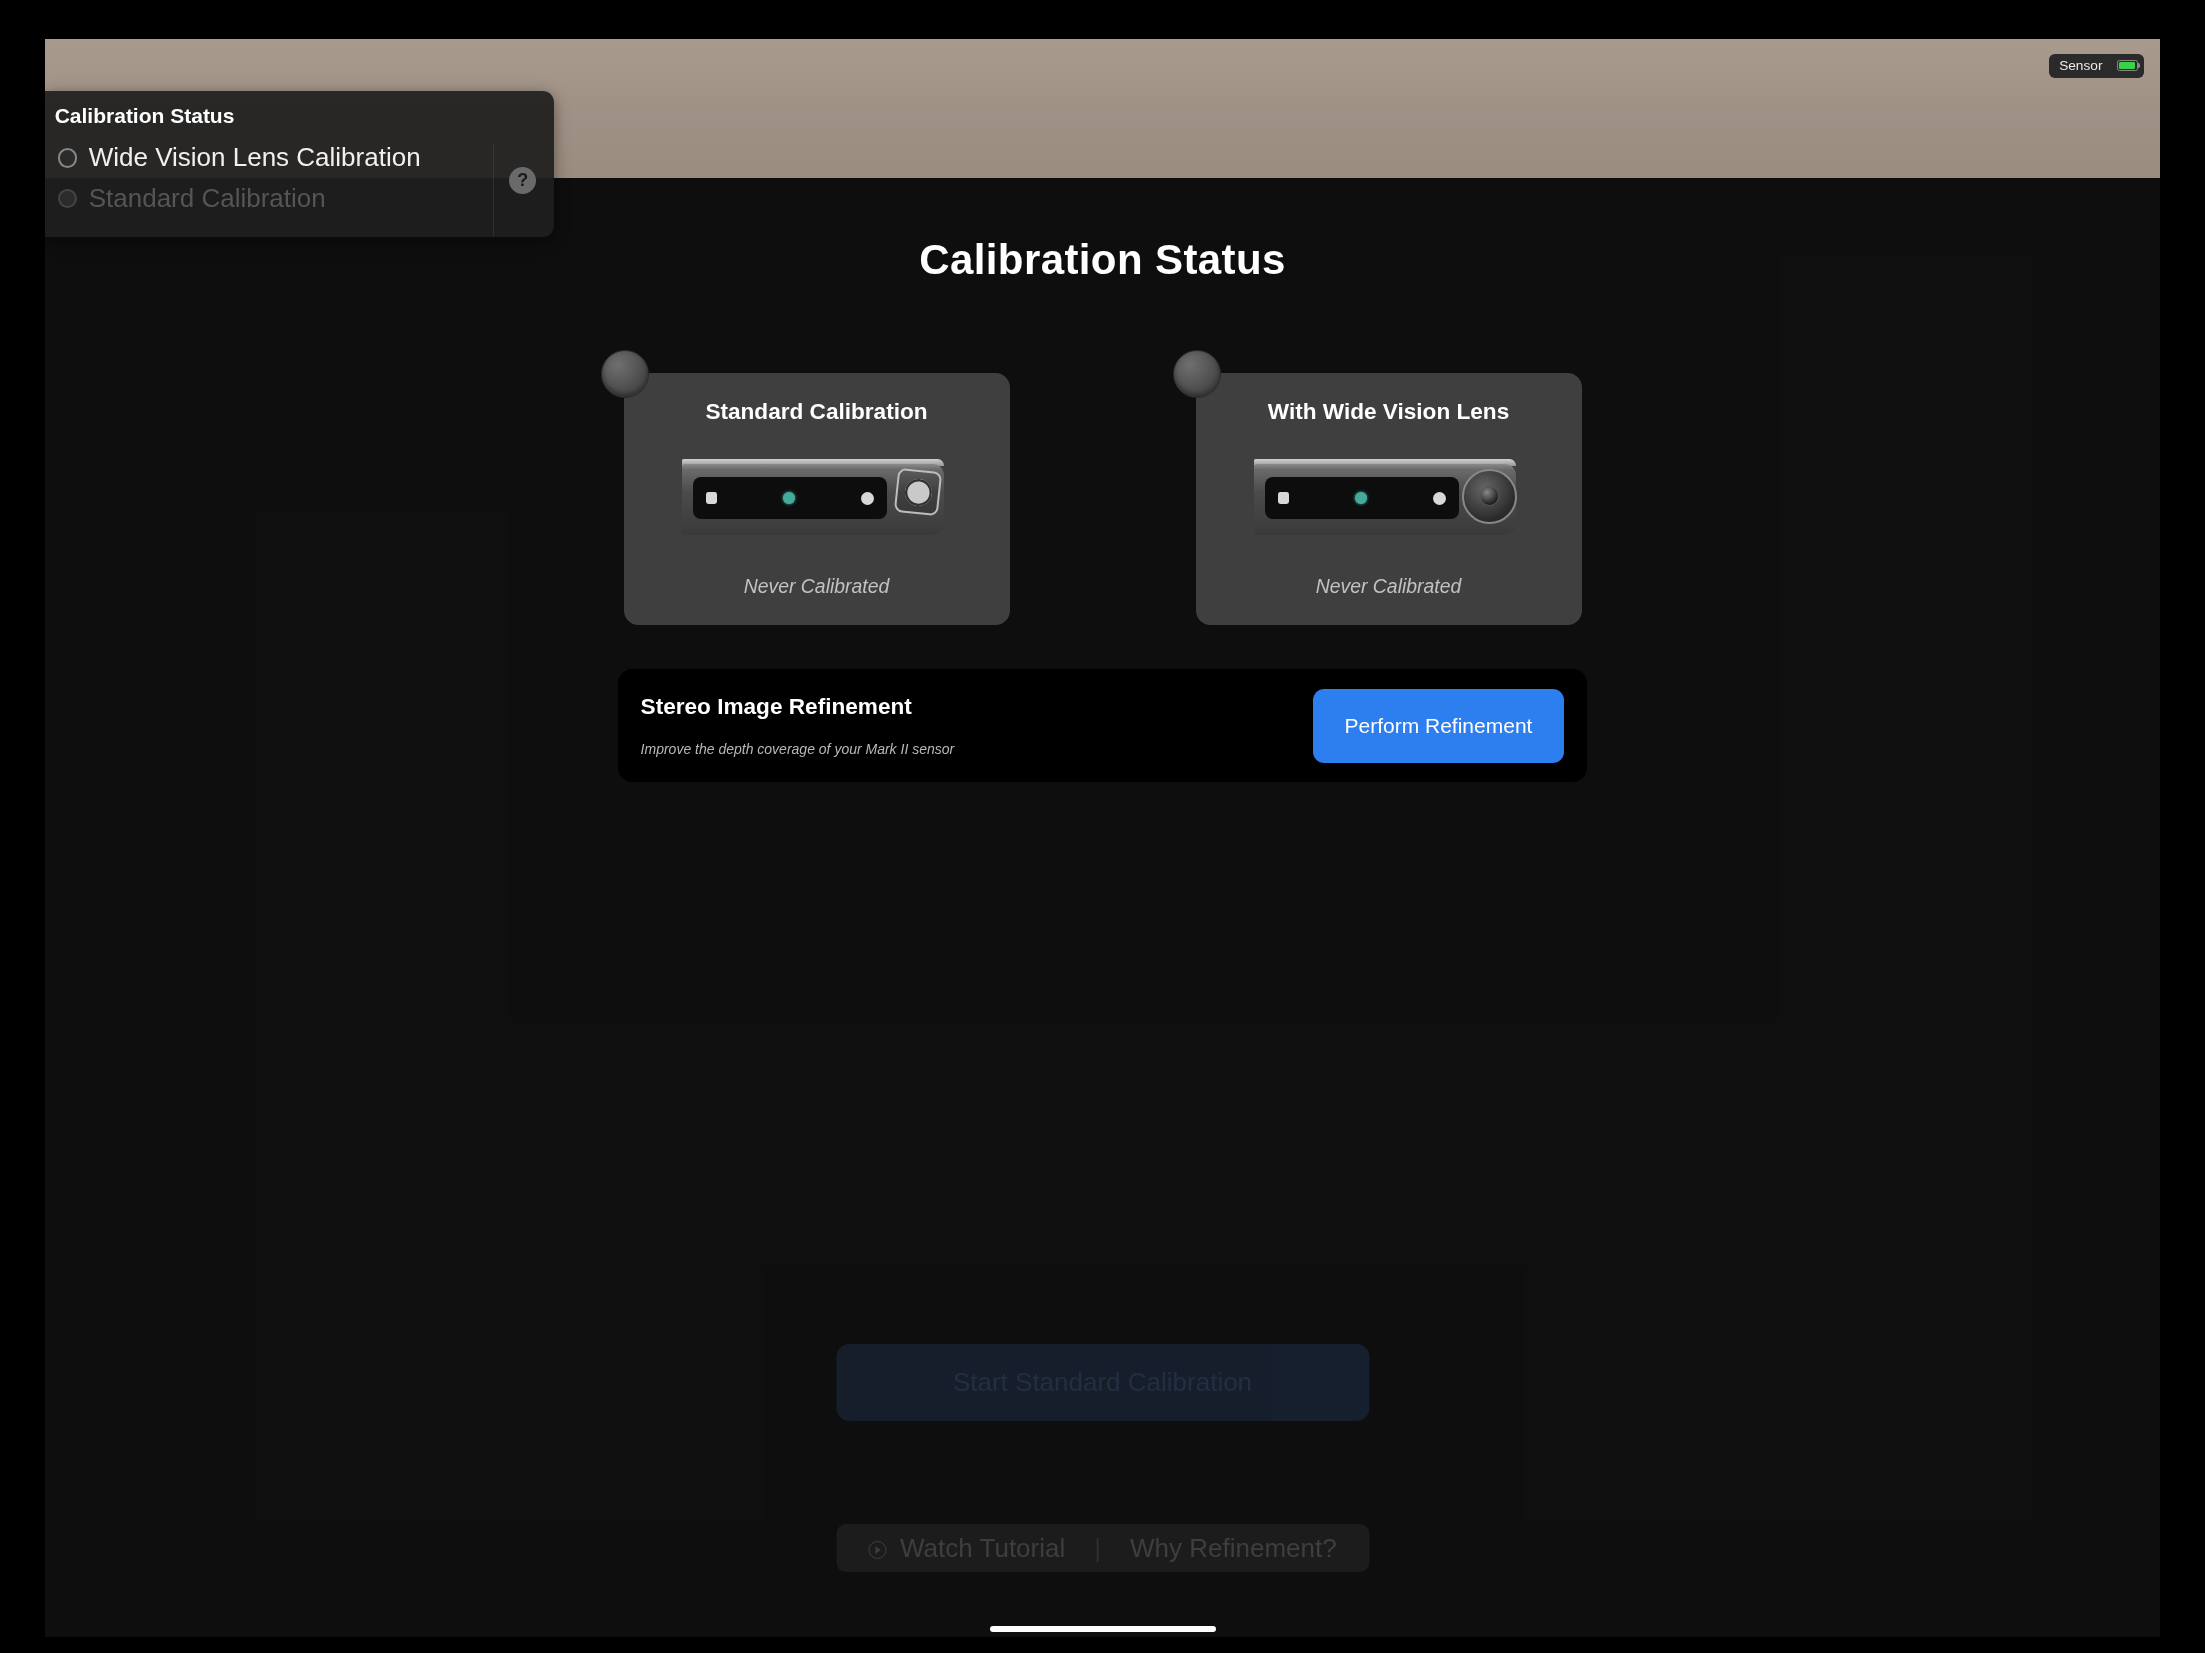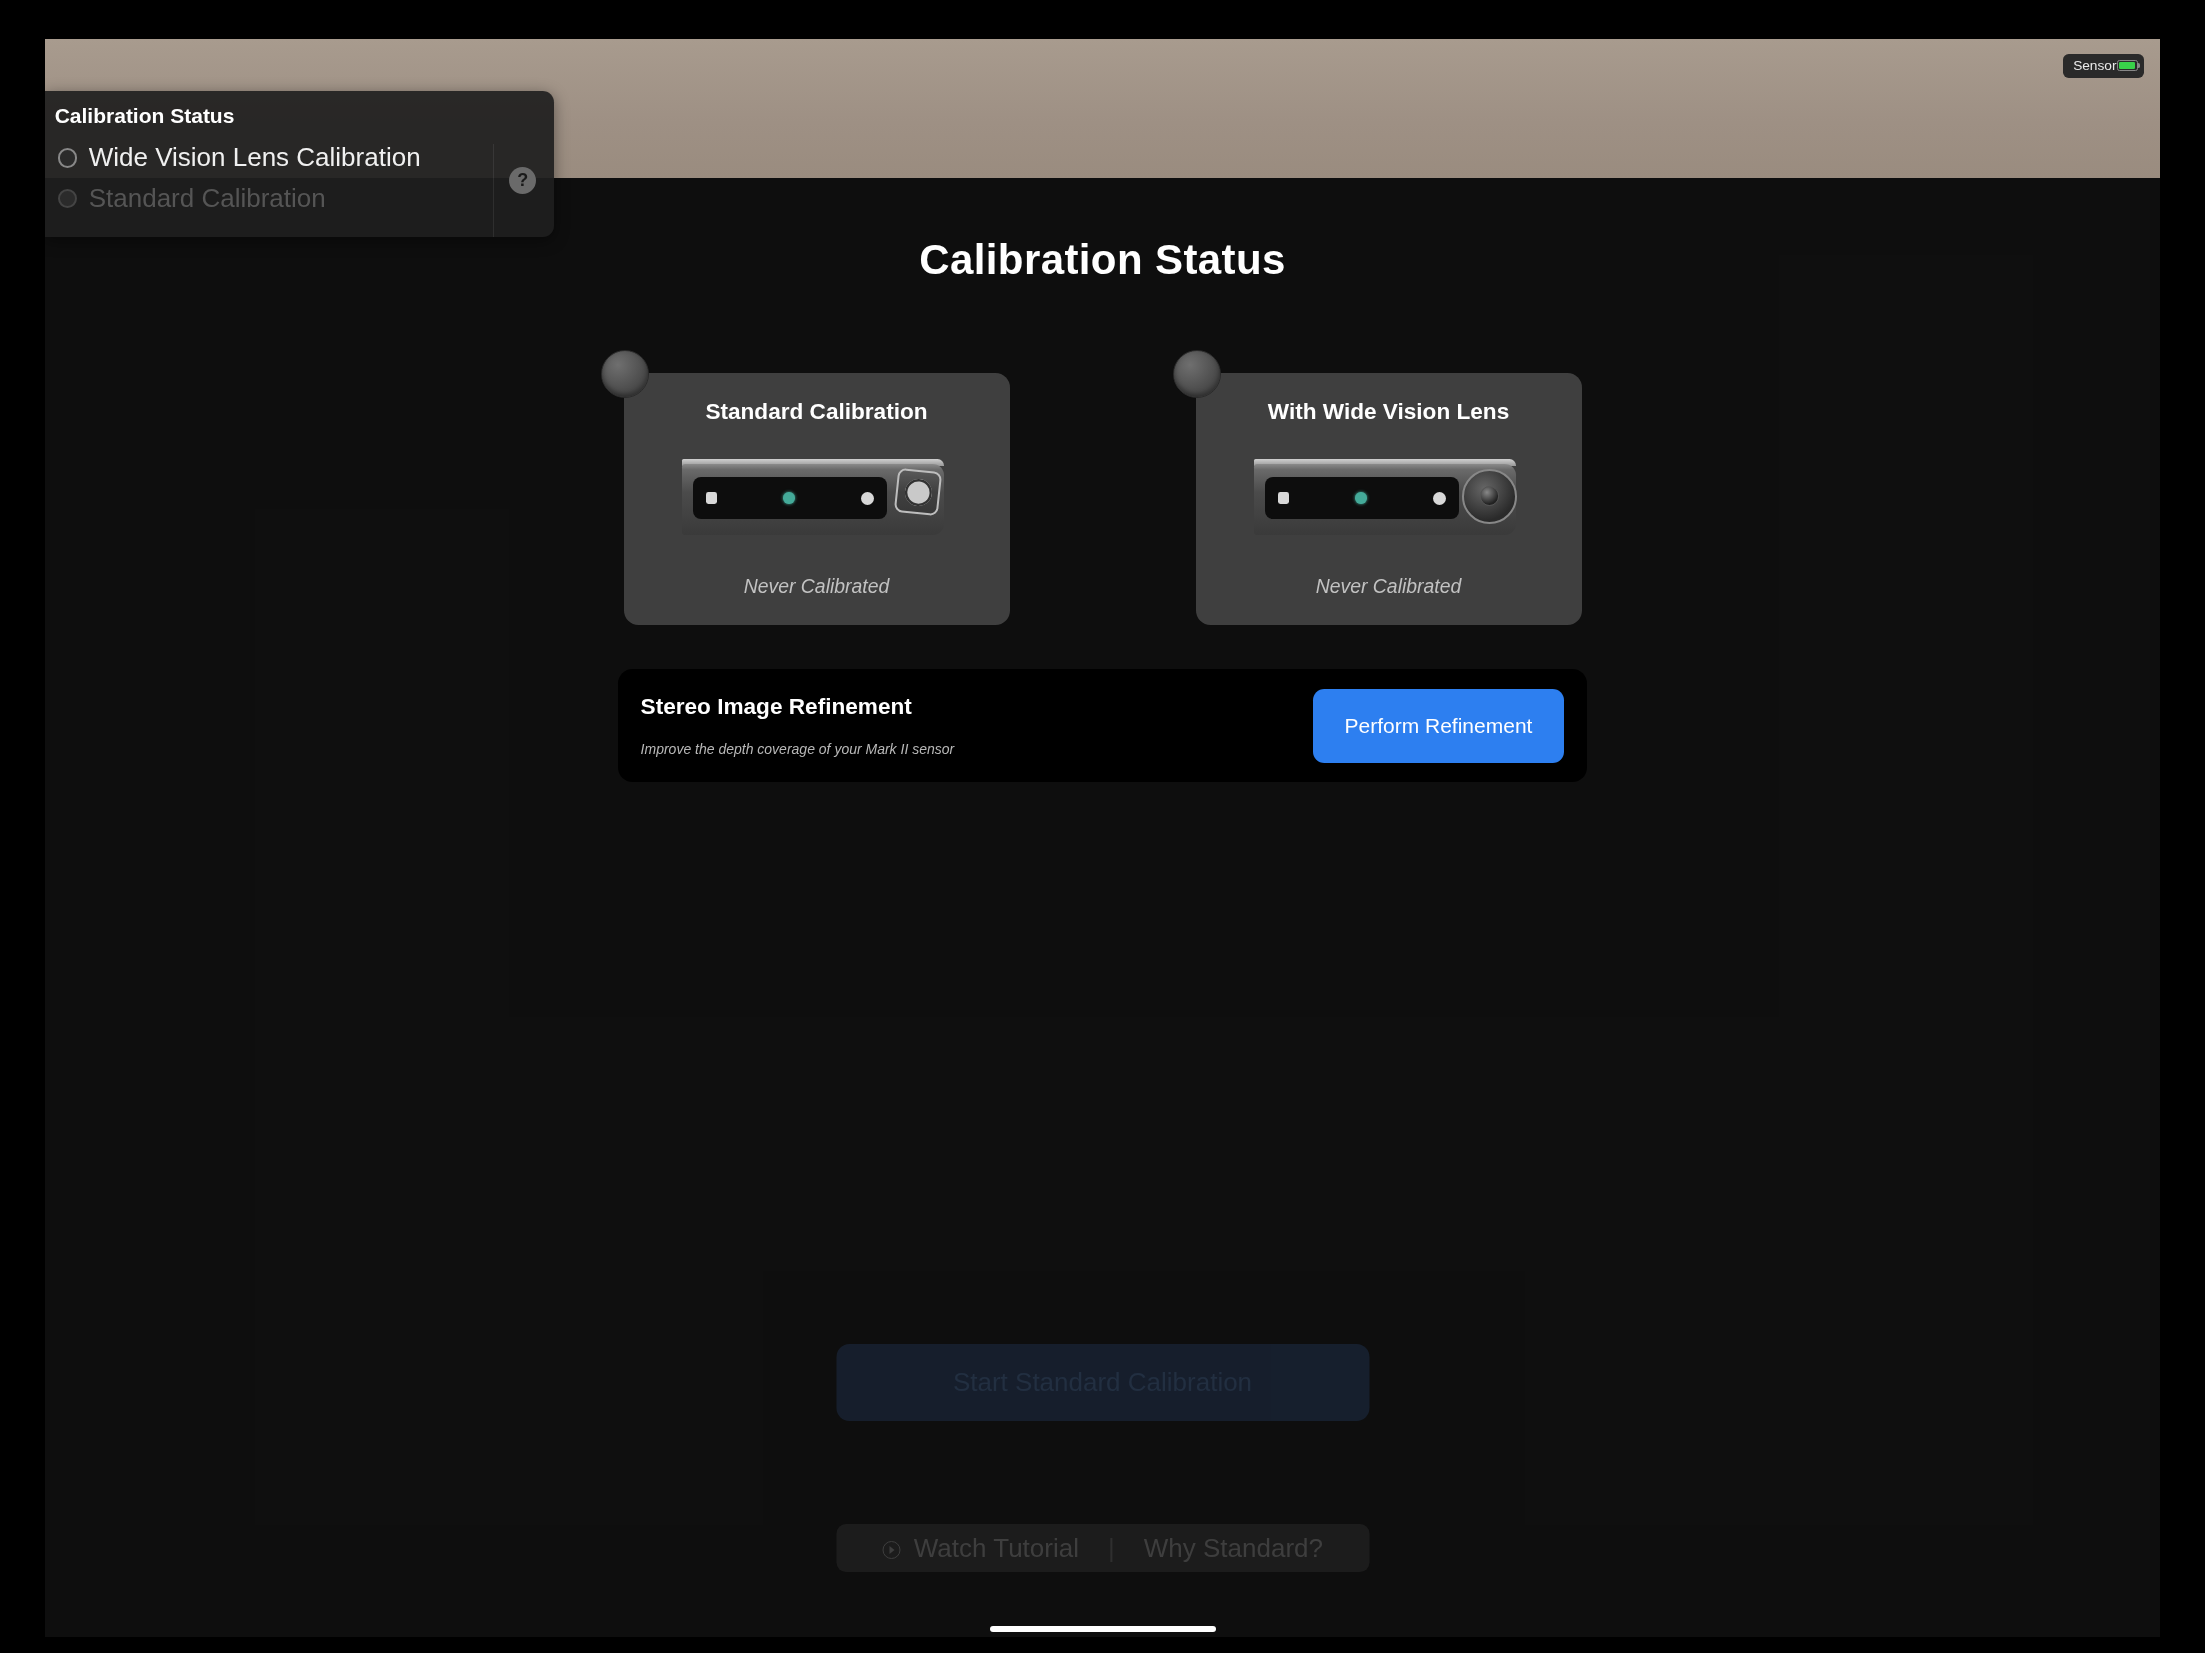--- a/index.html
+++ b/index.html
@@ -23,21 +23,21 @@
     background: linear-gradient(180deg, #a89b8e 0%, #9e9084 60%, #9a8c7f 100%);
   }
   .sensor-badge {
     position: absolute;
     top: 14.5px; right: 16px;
     height: 24px;
     background: #2a2a2a;
     border-radius: 5.7px;
     display: flex; align-items: center;
     padding: 0 6.5px 0 9.7px;
-    gap: 0;
+    gap: 14px;
   }
   .sensor-badge span { font-size: 13.7px; color: #eaeaea; }
   .battery {
     width: 21px; height: 11.3px;
     border: 1.2px solid #888;
     border-radius: 2.4px;
     position: relative;
   }
   .battery::after {
     content: "";
@@ -352,21 +352,21 @@
   </div>
 
   <button class="start-btn">Start Standard Calibration</button>
 
   <div class="footer-links">
     <span>
       <span class="play-icon"></span>
       <span>Watch Tutorial</span>
     </span>
     <span class="sep">|</span>
-    <span>Why Standard?</span>
+    <span>Why Refinement?</span>
   </div>
 
   <div class="side-panel">
     <div class="side-sep"></div>
     <div class="side-title">Calibration Status</div>
     <ul class="side-list">
       <li class="side-item">
         <span class="radio-empty"></span>
         <span>Wide Vision Lens Calibration</span>
       </li>

